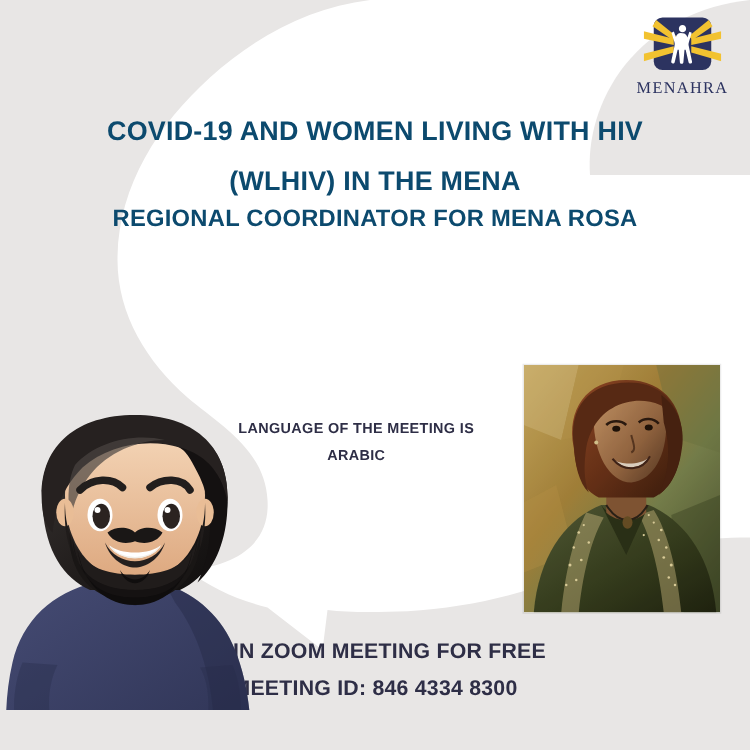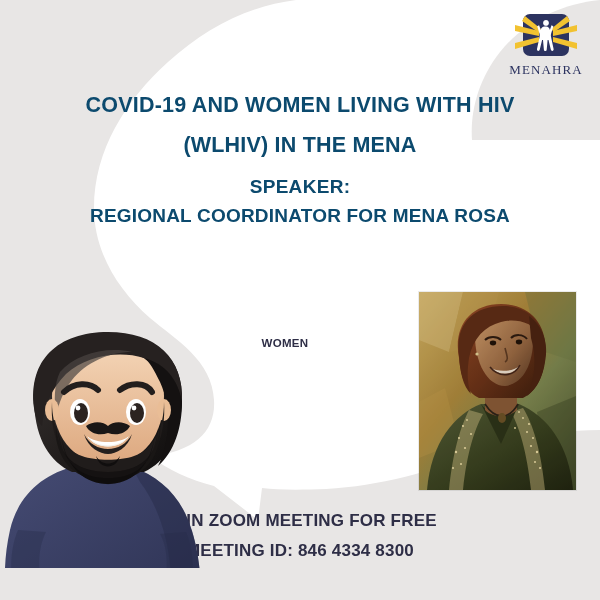--- a/index.html
+++ b/index.html
@@ -129,26 +129,26 @@
         <path d="M31 8 c1.6 0 2.9 1.3 2.9 2.9 0 1.6 -1.3 2.9 -2.9 2.9 -1.6 0 -2.9 -1.3 -2.9 -2.9 0 -1.6 1.3 -2.9 2.9 -2.9 z"></path>
         <path d="M31 14.5 c2.2 0 3.4 1.4 3.9 3.4 l1.6 -4.6 1.9 .9 -2.2 7.1 c-.4 1.3 -.5 2.3 -.2 3.5 l2.6 12.3 c.2 1 -.4 1.8 -1.3 1.8 -.8 0 -1.3 -.5 -1.5 -1.3 l-2.3 -9.7 -.9 0 -.9 9.9 c-.1 .8 -.6 1.3 -1.4 1.3 -.8 0 -1.3 -.5 -1.4 -1.3 l-.9 -9.9 -.9 0 -2.3 9.7 c-.2 .8 -.7 1.3 -1.5 1.3 -.9 0 -1.5 -.8 -1.3 -1.8 l2.6 -12.3 c.3 -1.2 .2 -2.2 -.2 -3.5 l-2.2 -7.1 1.9 -.9 1.6 4.6 c.5 -2 1.7 -3.4 3.9 -3.4 z"></path>
       </g>
     </svg>
     <div class="logo-word">MENAHRA</div>
   </div>
 
   <div class="headline">
     <div class="t-line1">COVID-19 AND WOMEN LIVING WITH HIV</div>
     <div class="t-line2">(WLHIV) IN THE MENA</div>
-    <div class="t-speaker">SPEAKER:</div>
     <div class="t-role">REGIONAL COORDINATOR FOR MENA ROSA</div>
   </div>
 
   <div class="lang">
-    <div>WOMEN</div>
+    <div>LANGUAGE OF THE MEETING IS</div>
+    <div>ARABIC</div>
   </div>
 
   <div class="photo">
     <svg viewBox="0 0 157 198" preserveAspectRatio="none">
       <defs>
         <linearGradient id="bgwall" x1="0" y1="0" x2="1" y2="1">
           <stop offset="0%" stop-color="#d9b968"></stop>
           <stop offset="38%" stop-color="#b08c3e"></stop>
           <stop offset="62%" stop-color="#7e8a52"></stop>
           <stop offset="100%" stop-color="#45502f"></stop>

